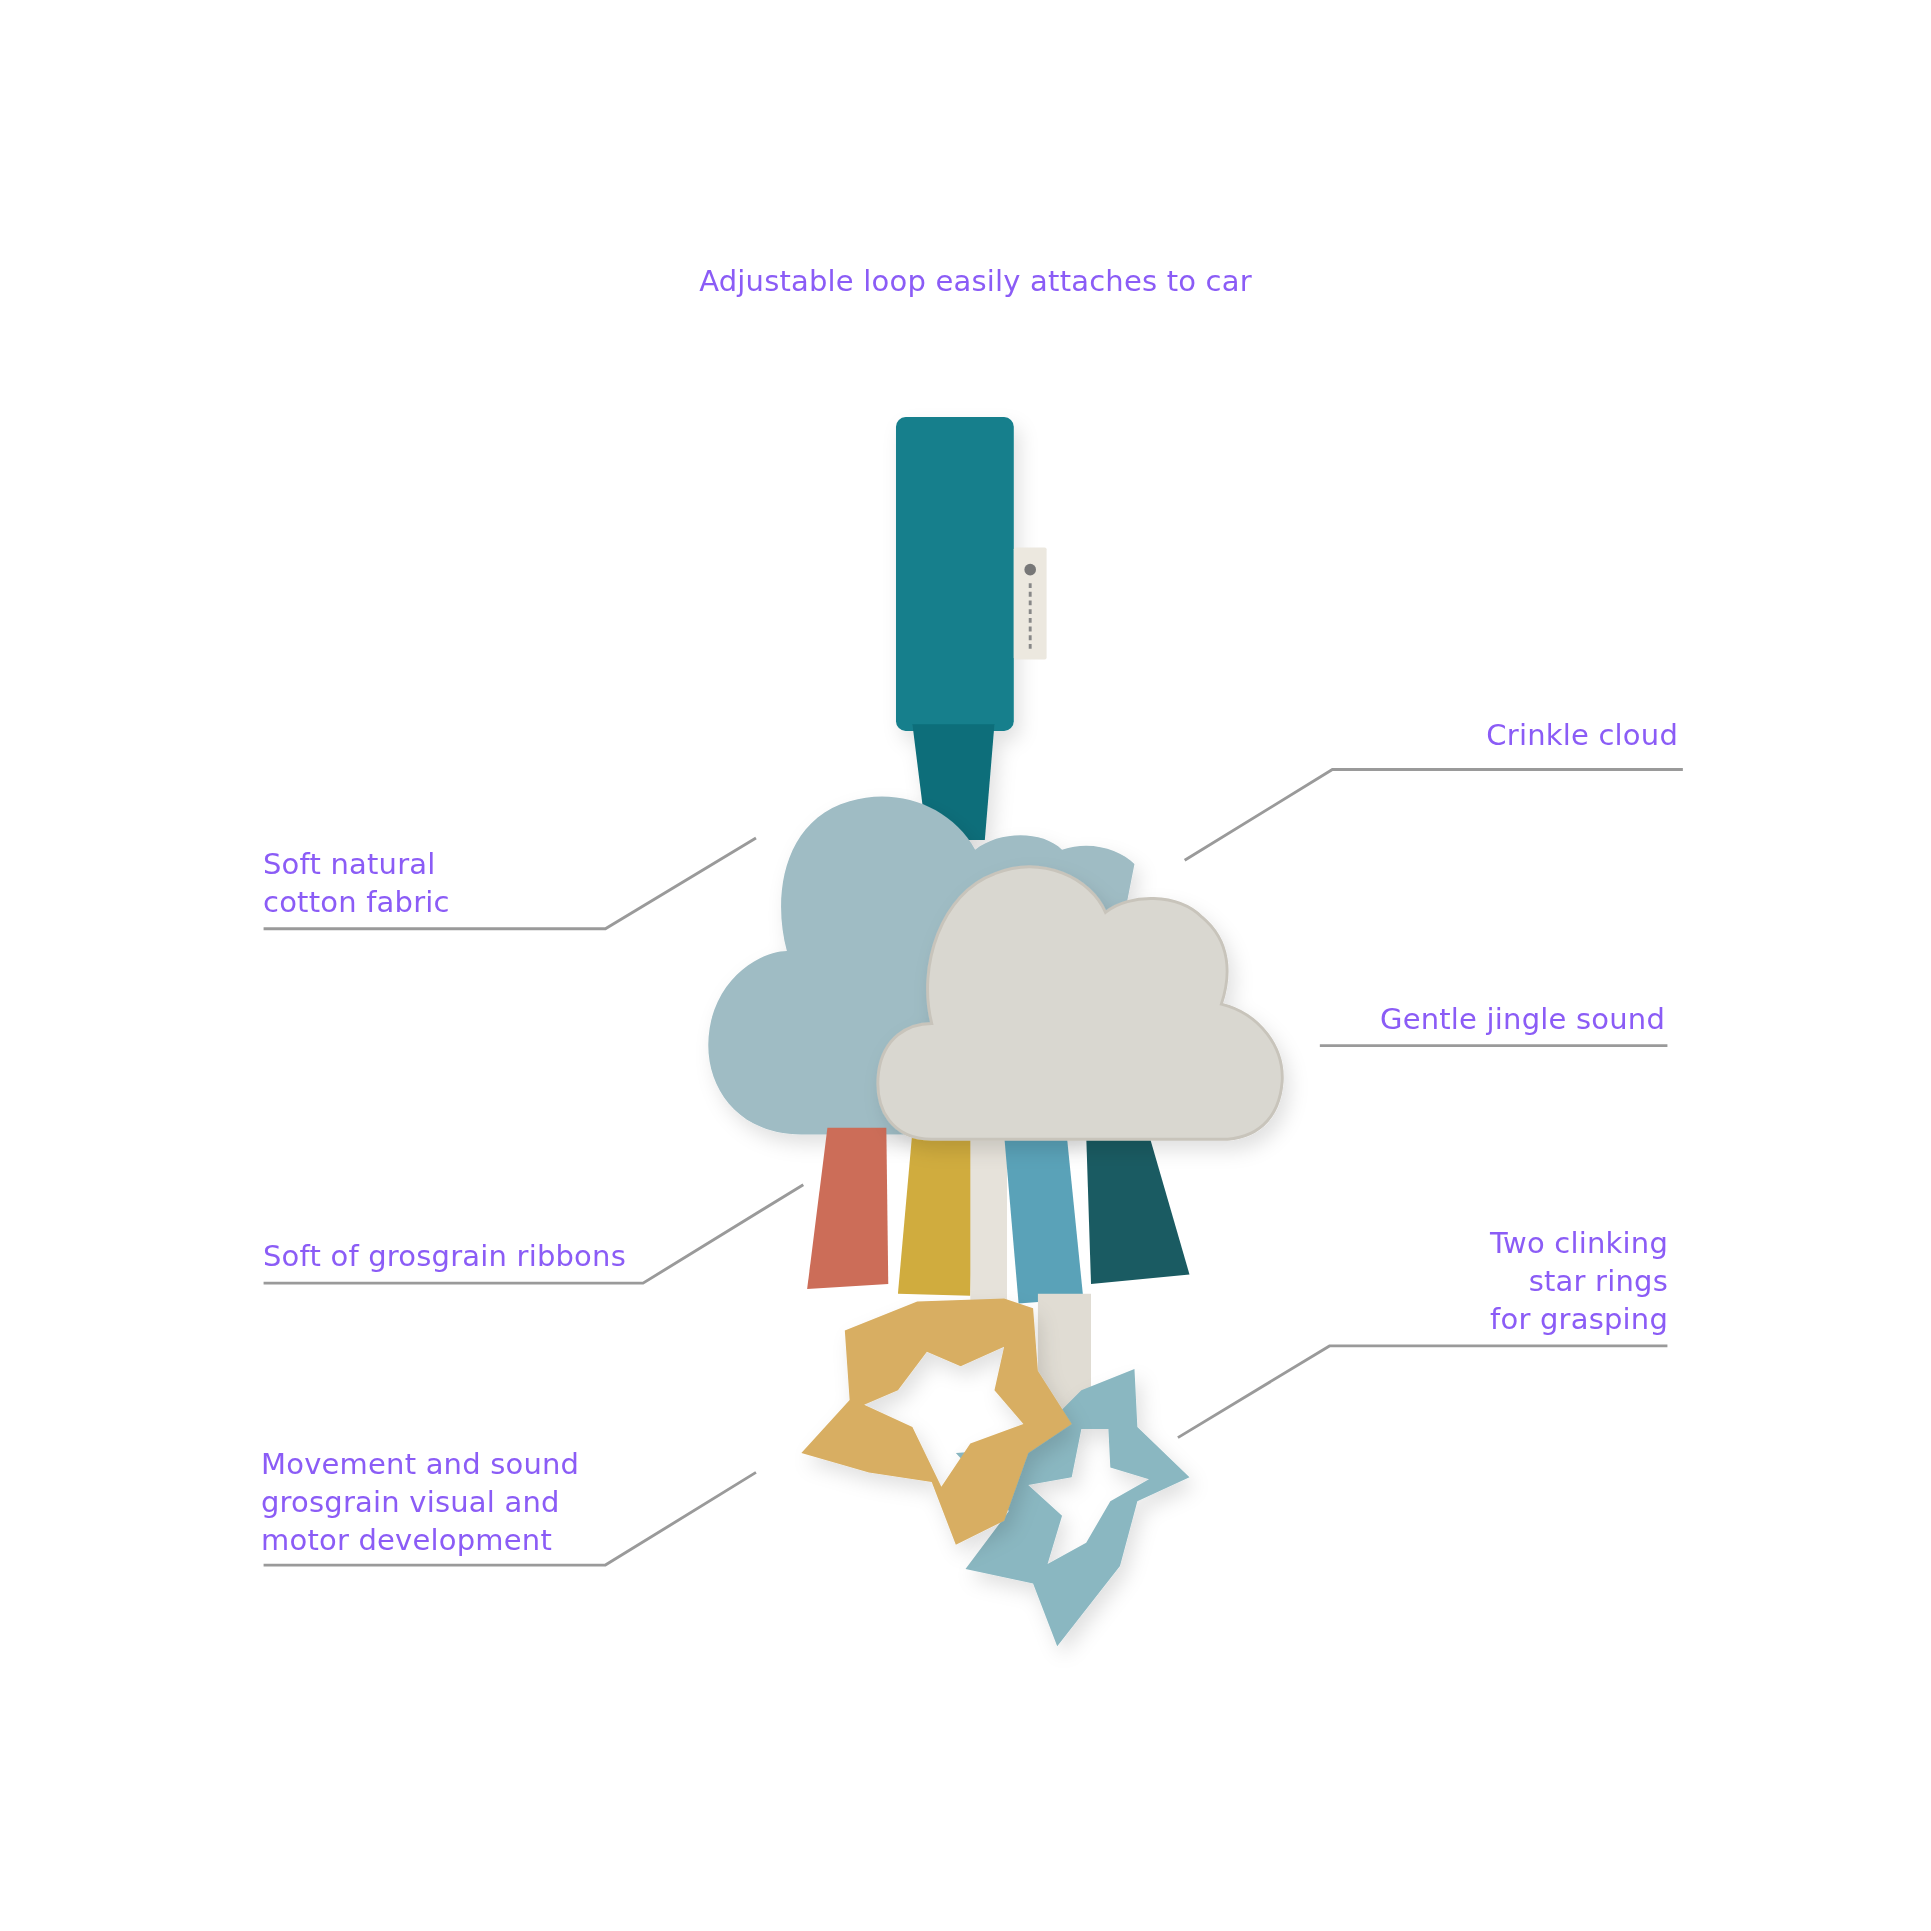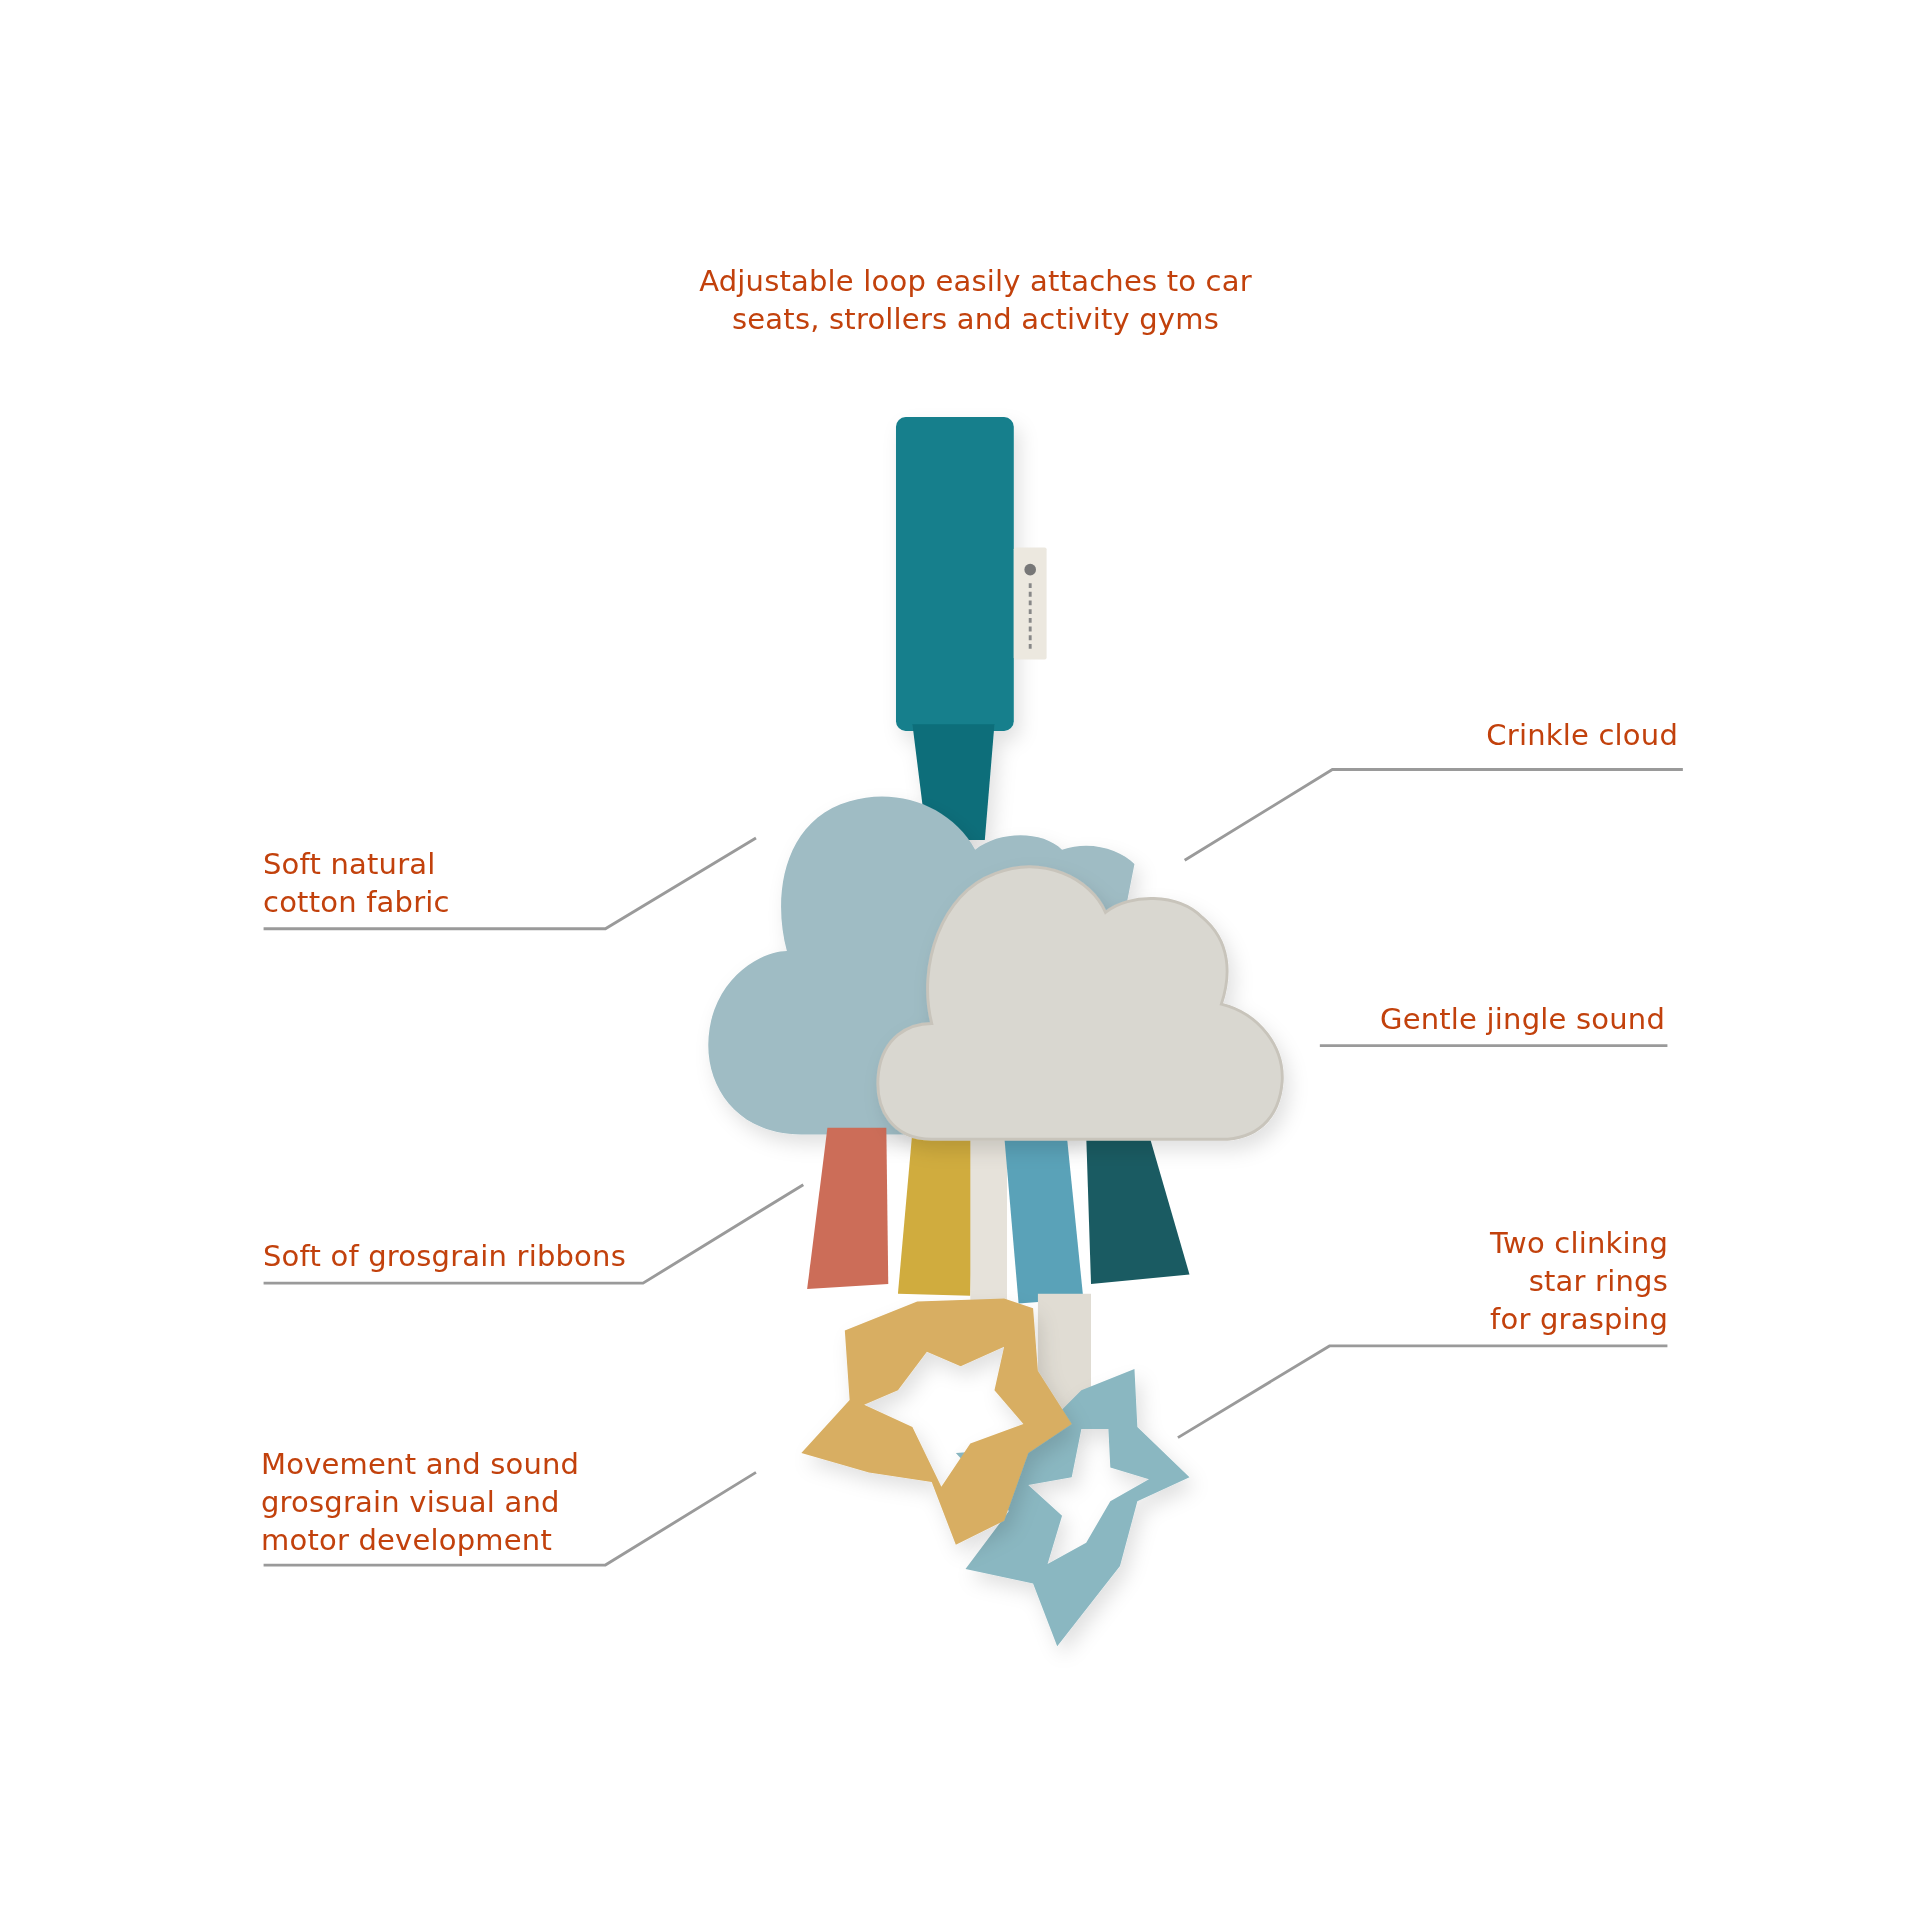--- a/index.html
+++ b/index.html
@@ -1,18 +1,18 @@
 <!DOCTYPE html>
 <html><head>
 <meta charset="utf-8">
 <style>
   html, body { margin:0; padding:0; background:#ffffff; }
   body { width:1931px; height:1931px; position:relative; overflow:hidden;
          font-family:"DejaVu Sans", "Liberation Sans", sans-serif; color:#222222; }
-  .callout { position:absolute; font-size:29px; line-height:38px; color:#c2410c; font-weight:400; letter-spacing:0.2px; }
+  .callout { position:absolute; font-size:29px; line-height:38px; color:#8b5cf6; font-weight:400; letter-spacing:0.2px; }
   .callout.right { text-align:right; }
   .callout.center { text-align:center; }
   .callout span { display:block; white-space:nowrap; }
   svg.lines { position:absolute; left:0; top:0; width:1931px; height:1931px; pointer-events:none; }
   svg.product { position:absolute; left:0; top:0; width:1931px; height:1931px; }
 </style>
 </head>
 <body>
 
 <svg class="product" viewBox="0 0 2000 2000" xmlns="http://www.w3.org/2000/svg">
@@ -72,21 +72,20 @@
     <polyline points="1743,797 1380,797 1227,891"></polyline>
     <polyline points="1367,1083 1727,1083"></polyline>
     <polyline points="273,1329 666,1329 832,1227"></polyline>
     <polyline points="1727,1394 1377,1394 1220,1489"></polyline>
     <polyline points="273,1621 627,1621 783,1525"></polyline>
   </g>
 </svg>
 
 <div class="callout center" style="left:676px; top:262px; width:599px;">
   <span>Adjustable loop easily attaches to car</span>
-  <span>seats, strollers and activity gyms</span>
 </div>
 
 <div class="callout" style="left:263px; top:845px;">
   <span>Soft natural</span>
   <span>cotton fabric</span>
 </div>
 
 <div class="callout right" style="right:253px; top:716px;">
   <span>Crinkle cloud</span>
 </div>

